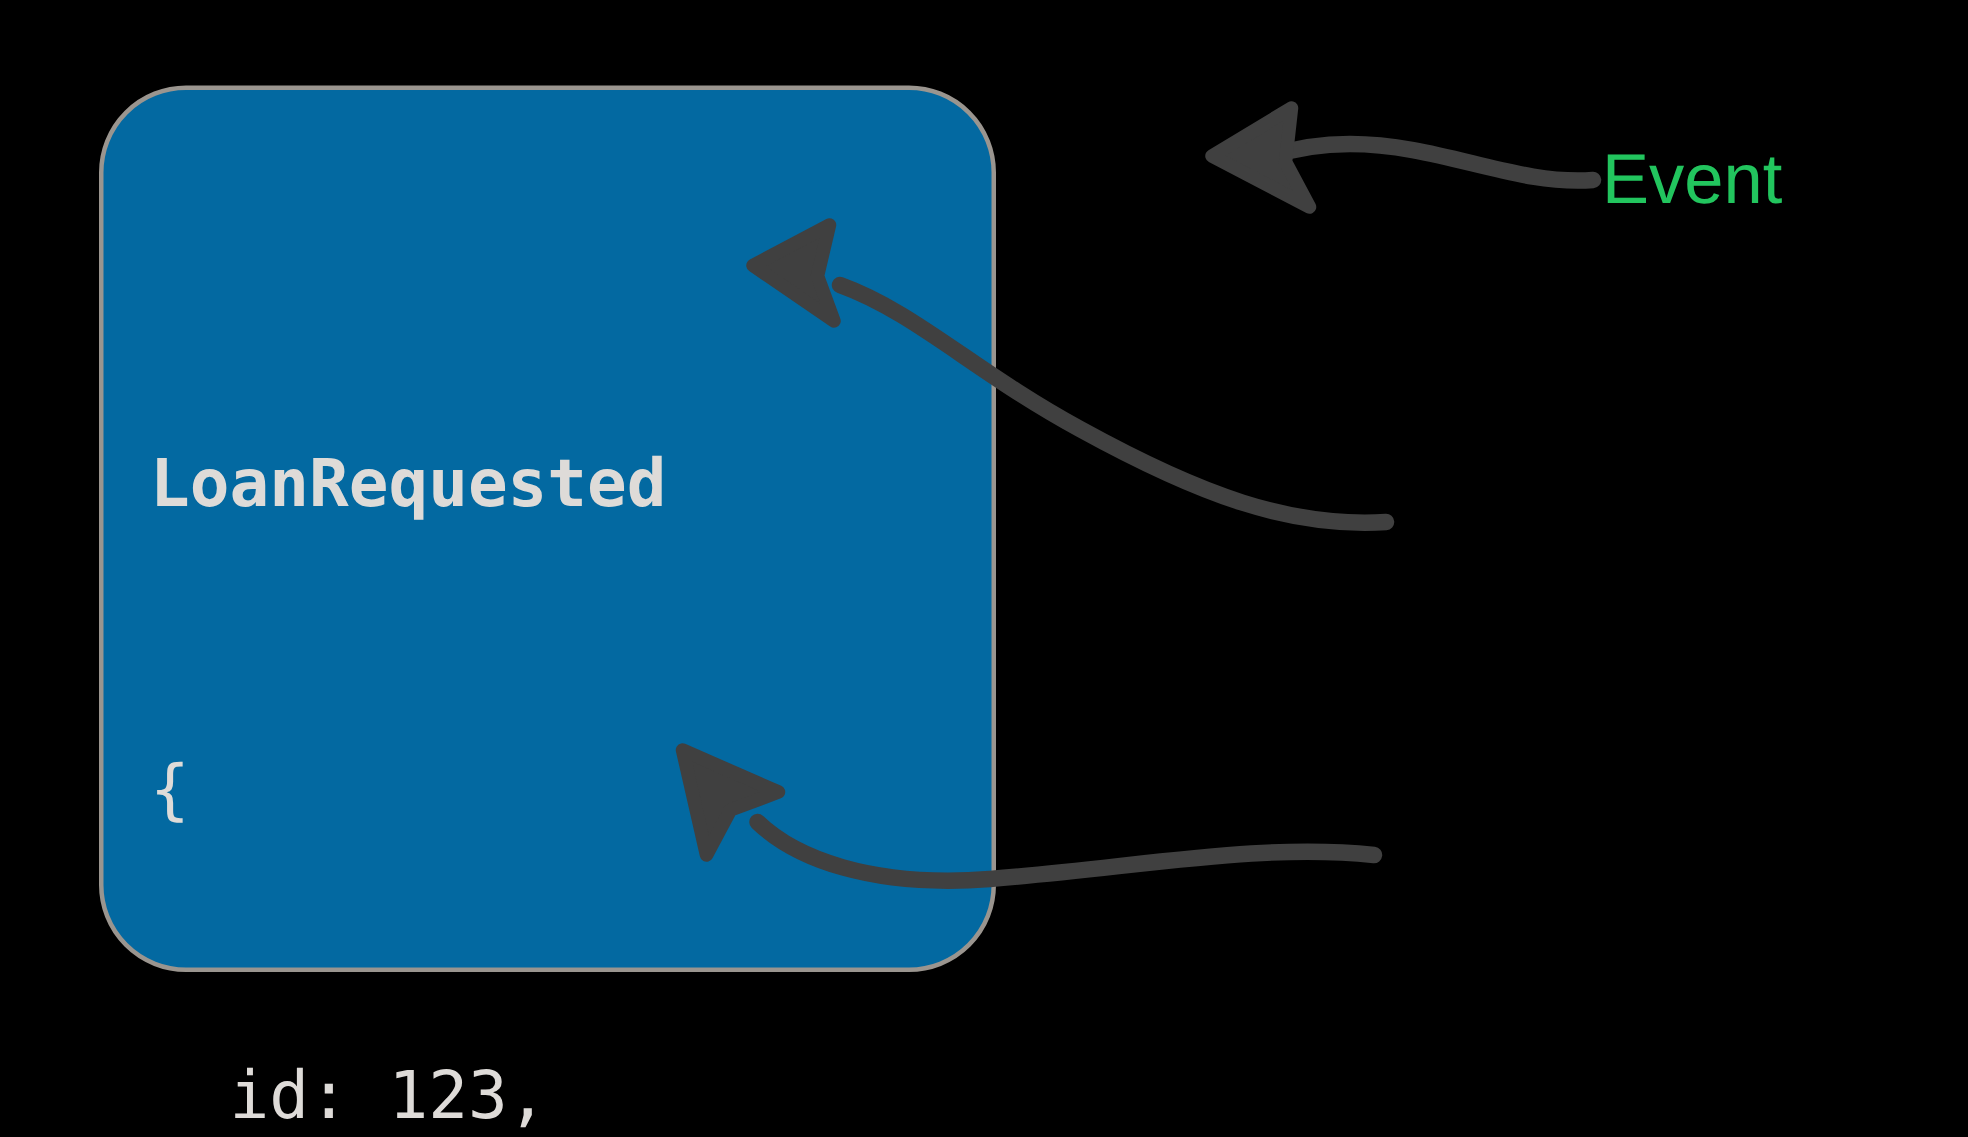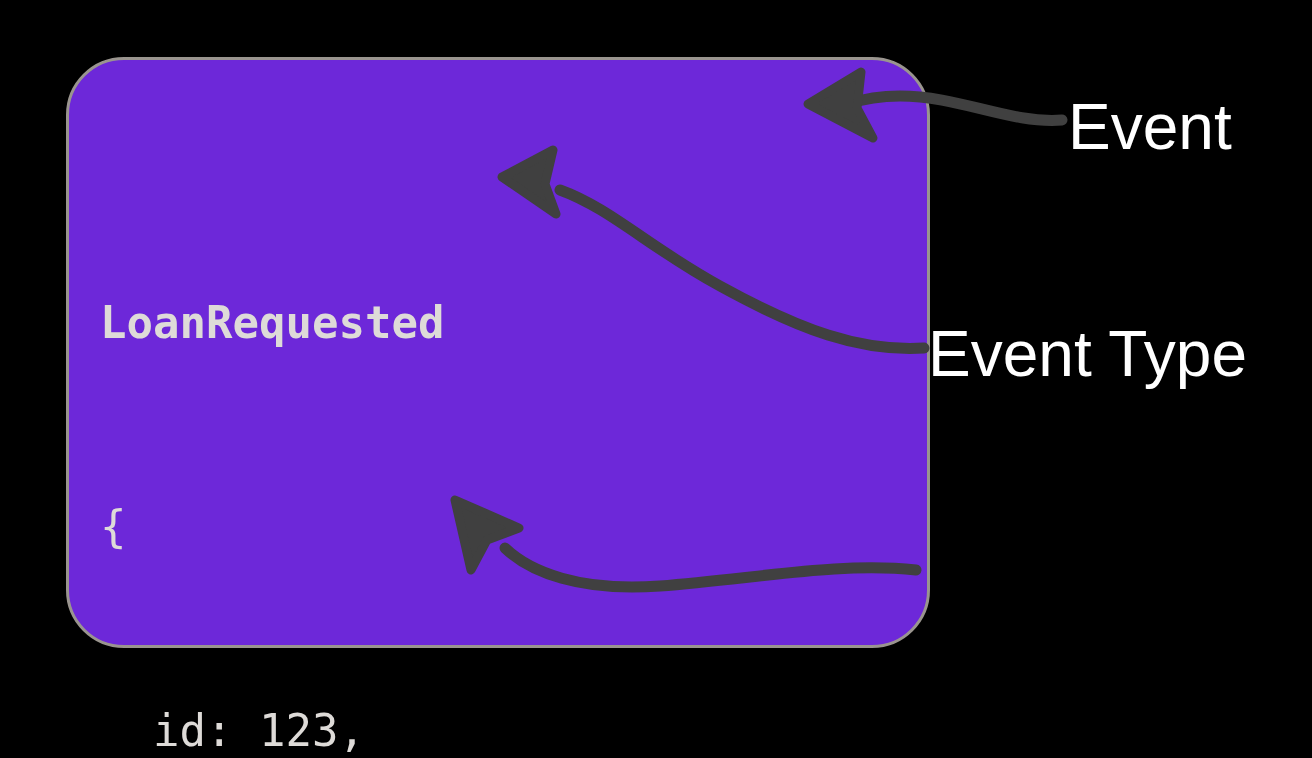--- a/index.html
+++ b/index.html
@@ -20,24 +20,24 @@
     left: 0;
     top: 0;
     width: 1312px;
     height: 758px;
     pointer-events: none;
   }
   .event-card {
     position: absolute;
     left: 66px;
     top: 57px;
-    width: 864px;
+    width: 598px;
     height: 591px;
     box-sizing: border-box;
-    background: #6d28d9;
+    background: #0369a1;
     border: 3px solid #9a958f;
     border-radius: 58px;
   }
   .code-block {
     position: absolute;
     left: 31px;
     top: 93px;
     font-family: "DejaVu Sans Mono", "Liberation Mono", monospace;
     font-size: 44px;
     line-height: 68px;
@@ -49,22 +49,22 @@
     font-weight: bold;
     display: block;
   }
   .code-line {
     display: block;
     font-weight: normal;
   }
   .callout-label {
     position: absolute;
     font-family: "Liberation Sans", sans-serif;
-    font-size: 64px;
-    color: #ffffff;
+    font-size: 47px;
+    color: #22c55e;
     white-space: nowrap;
     line-height: 1;
   }
   #label-event { left: 1068px; top: 95px; }
   #label-event-type { left: 928px; top: 322px; }
   #label-event-body { left: 920px; top: 547px; }
 </style>
 </head>
 <body>
 
@@ -92,15 +92,14 @@
       <path d="M 502 177 L 553 150 L 545 184 L 556 214 Z" fill="#404040" stroke="#404040" stroke-width="9" stroke-linejoin="round"></path>
     </g>
 
     <g>
       <path d="M 916 570 C 840 562, 760 578, 660 586 C 580 592, 530 572, 505 548" fill="none" stroke="#404040" stroke-width="11" stroke-linecap="round"></path>
       <path d="M 455 500 L 519 528 L 487 540 L 471 570 Z" fill="#404040" stroke="#404040" stroke-width="9" stroke-linejoin="round"></path>
     </g>
   </svg>
 
   <div class="callout-label" id="label-event">Event</div>
-  <div class="callout-label" id="label-event-type">Event Type</div>
 
 </div>
 
 </body></html>

